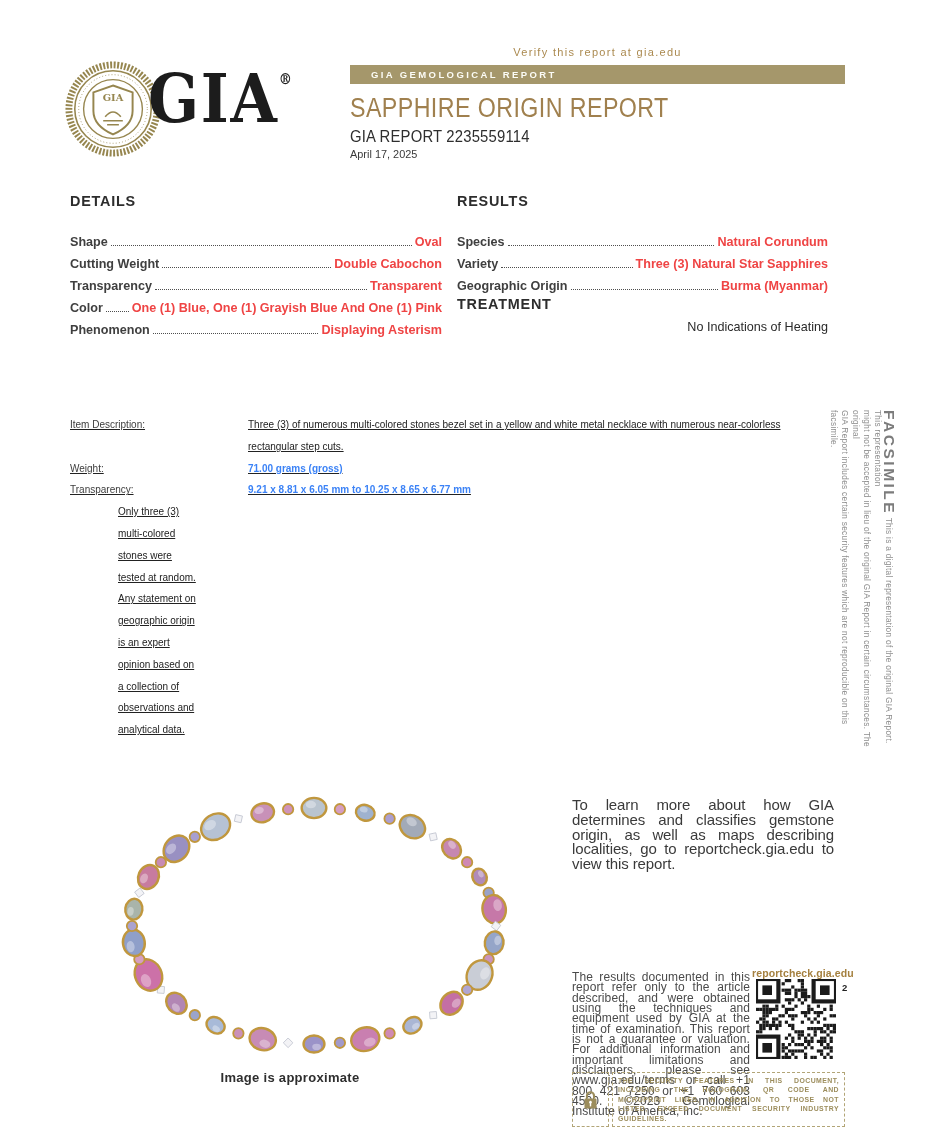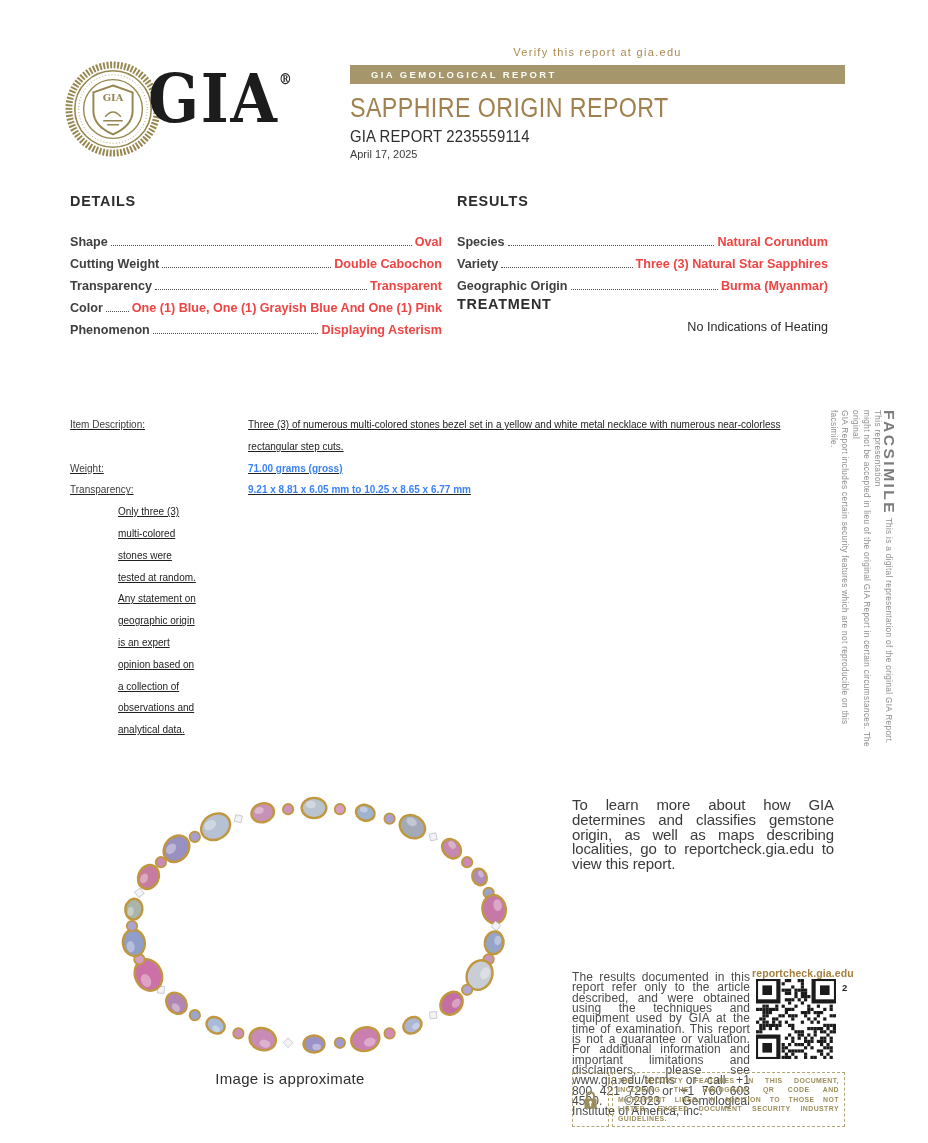--- a/index.html
+++ b/index.html
@@ -50,21 +50,21 @@
 
   
   #facsimile { right:33px; top:410px; height:345px; writing-mode:vertical-rl;
                color:#8d8d8d; font-size:8.3px; letter-spacing:0.3px; }
   #facsimile .fline { line-height:11px; }
   #facsimile .fbig { font-size:15.5px; letter-spacing:2.5px; color:#7c7c7c; font-weight:bold; }
 
   
   #necklace-wrap { left:108px; top:790px; width:412px; height:280px; }
   #img-caption { left:80px; top:1070px; width:420px; text-align:center;
-                 font-size:15px; color:#2e2e2e; letter-spacing:0.3px; }
+                 font-size:13px; color:#2e2e2e; letter-spacing:0.3px;font-weight:bold; }
 
   
   #learn-more { left:572px; top:798px; width:262px; font-size:15px; line-height:14.8px;
                 color:#3a3a3a; text-align:justify; letter-spacing:-0.1px; }
   #qr-area { left:572px; top:962px; width:280px; height:104px; }
   #qr-label { position:absolute; left:180px; top:5px; width:86px; text-align:right;
               font-size:10.5px; font-weight:bold; color:#a5803f; letter-spacing:0.1px; }
   #qr-box { position:absolute; left:184px; top:17px; width:80px; height:80px; }
   #qr-page { position:absolute; left:270px; top:20px; font-size:9.5px; font-weight:bold; color:#222; }
   #disclaimer { position:absolute; left:0; top:10px; width:178px; font-size:12px;

